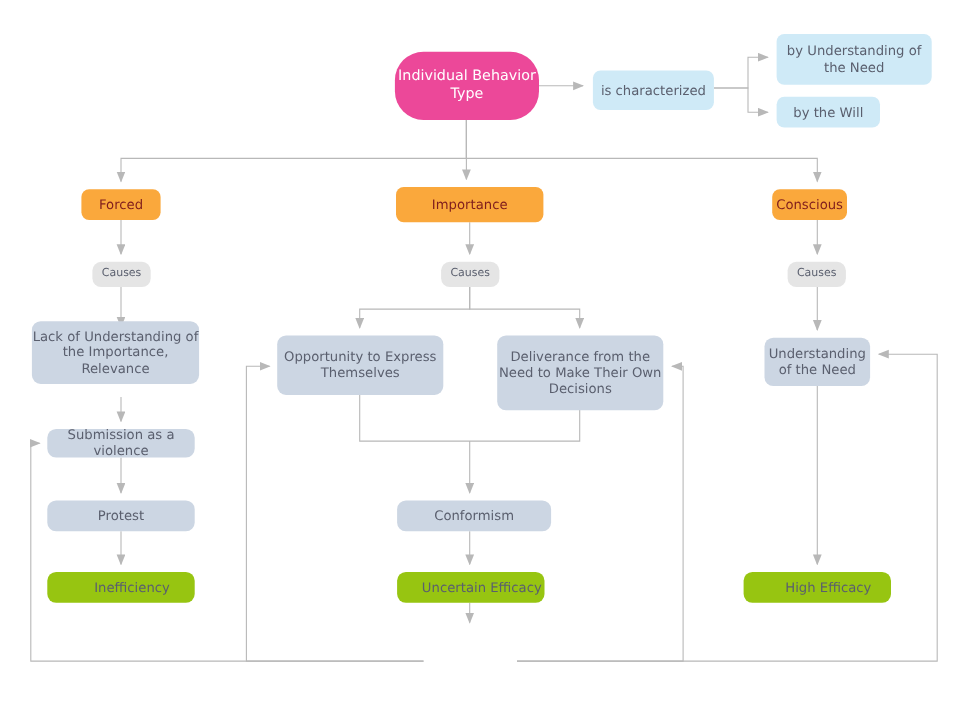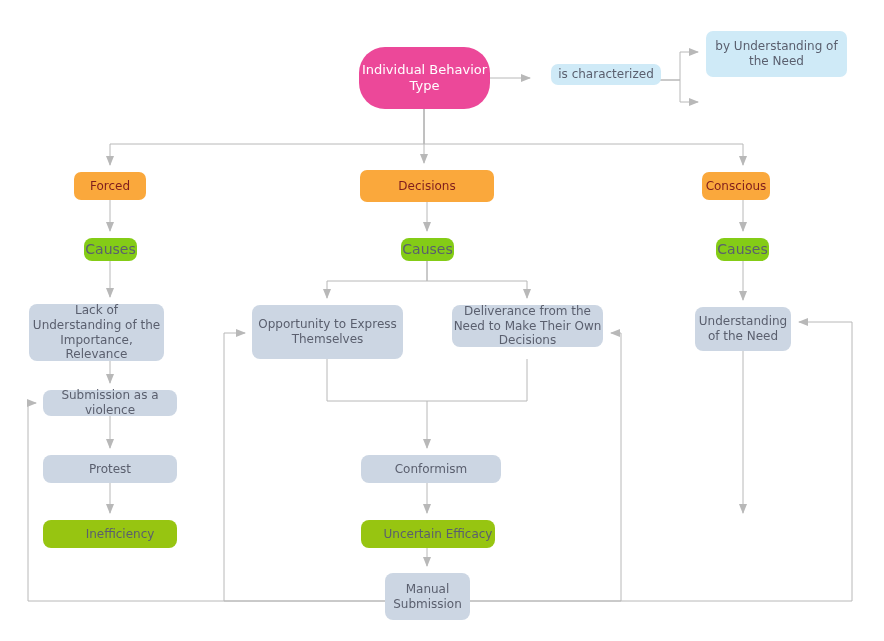--- a/index.html
+++ b/index.html
@@ -6,21 +6,21 @@
   body{width:884px;height:641px;overflow:hidden;
        font-family:"DejaVu Sans","Liberation Sans",sans-serif;}
   #canvas{position:relative;width:884px;height:641px;background:#ffffff;}
   svg.wires{position:absolute;left:0;top:0;width:884px;height:641px;}
   .node{position:absolute;display:flex;align-items:center;justify-content:center;
         text-align:center;box-sizing:border-box;line-height:1.22;
         color:#5a5f6e;}
   .n-root{background:#ec4899;color:#ffffff;border-radius:26px;font-size:13px;}
   .n-lblue{background:#cfeaf7;border-radius:7px;font-size:12px;}
   .n-orange{background:#faa83c;border-radius:7px;font-size:12px;color:#7f1d1d;}
-  .n-cream{background:#84cc16;border-radius:8px;font-size:14px;color:#5a5f6e;}
+  .n-cream{background:#e5e5e5;border-radius:8px;font-size:10px;color:#5a5f6e;}
   .n-gray{background:#ccd6e3;border-radius:8px;font-size:12px;color:#5a5f6e;}
   .n-green{background:#97c511;border-radius:8px;font-size:12px;color:#5a5f6e;padding-left:20px;}
 </style>
 </head>
 <body>
 
 <div id="canvas">
 
   <svg class="wires" viewBox="0 0 884 641" xmlns="http://www.w3.org/2000/svg">
     <defs>
@@ -64,51 +64,52 @@
       <path d="M470,601 L852,601 L852,322 L799,322"></path>
     </g>
     <g fill="none" stroke="#b8b8b8" stroke-width="1">
 
       <path d="M327,359 L327,401 L527,401 L527,359"></path>
     </g>
   </svg>
 
   <div class="node n-root" style="left:359px;top:47px;width:131px;height:62px;">Individual Behavior Type</div>
 
-  <div class="node n-lblue" style="left:551px;top:64px;width:110px;height:21px;">is characterized</div>
+  <div class="node n-lblue" style="left:539px;top:64px;width:110px;height:36px;">is characterized</div>
 
   <div class="node n-lblue" style="left:706px;top:31px;width:141px;height:46px;">by Understanding of the Need</div>
 
+  <div class="node n-lblue" style="left:706px;top:88px;width:94px;height:28px;">by the Will</div>
 
   <div class="node n-orange" style="left:74px;top:172px;width:72px;height:28px;">Forced</div>
 
-  <div class="node n-orange" style="left:360px;top:170px;width:134px;height:32px;">Decisions</div>
+  <div class="node n-orange" style="left:360px;top:170px;width:134px;height:32px;">Importance</div>
 
   <div class="node n-orange" style="left:702px;top:172px;width:68px;height:28px;">Conscious</div>
 
   <div class="node n-cream" style="left:84px;top:238px;width:53px;height:23px;">Causes</div>
 
   <div class="node n-cream" style="left:401px;top:238px;width:53px;height:23px;">Causes</div>
 
   <div class="node n-cream" style="left:716px;top:238px;width:53px;height:23px;">Causes</div>
 
-  <div class="node n-gray" style="left:29px;top:304px;width:135px;height:57px;">Lack of Understanding of the Importance, Relevance</div>
+  <div class="node n-gray" style="left:29px;top:292px;width:152px;height:57px;">Lack of Understanding of the Importance, Relevance</div>
 
   <div class="node n-gray" style="left:252px;top:305px;width:151px;height:54px;">Opportunity to Express Themselves</div>
 
-  <div class="node n-gray" style="left:452px;top:305px;width:151px;height:42px;">Deliverance from the Need to Make Their Own Decisions</div>
+  <div class="node n-gray" style="left:452px;top:305px;width:151px;height:68px;">Deliverance from the Need to Make Their Own Decisions</div>
 
   <div class="node n-gray" style="left:695px;top:307px;width:96px;height:44px;">Understanding of the Need</div>
 
   <div class="node n-gray" style="left:43px;top:390px;width:134px;height:26px;">Submission as a violence</div>
 
   <div class="node n-gray" style="left:43px;top:455px;width:134px;height:28px;">Protest</div>
 
   <div class="node n-gray" style="left:361px;top:455px;width:140px;height:28px;">Conformism</div>
 
   <div class="node n-green" style="left:43px;top:520px;width:134px;height:28px;">Inefficiency</div>
 
   <div class="node n-green" style="left:361px;top:520px;width:134px;height:28px;">Uncertain Efficacy</div>
 
+  <div class="node n-green" style="left:676px;top:520px;width:134px;height:28px;">High Efficacy</div>
 
-  <div class="node n-gray" style="left:385px;top:573px;width:85px;height:47px;">Manual Submission</div>
 
 </div>
 
 </body></html>

